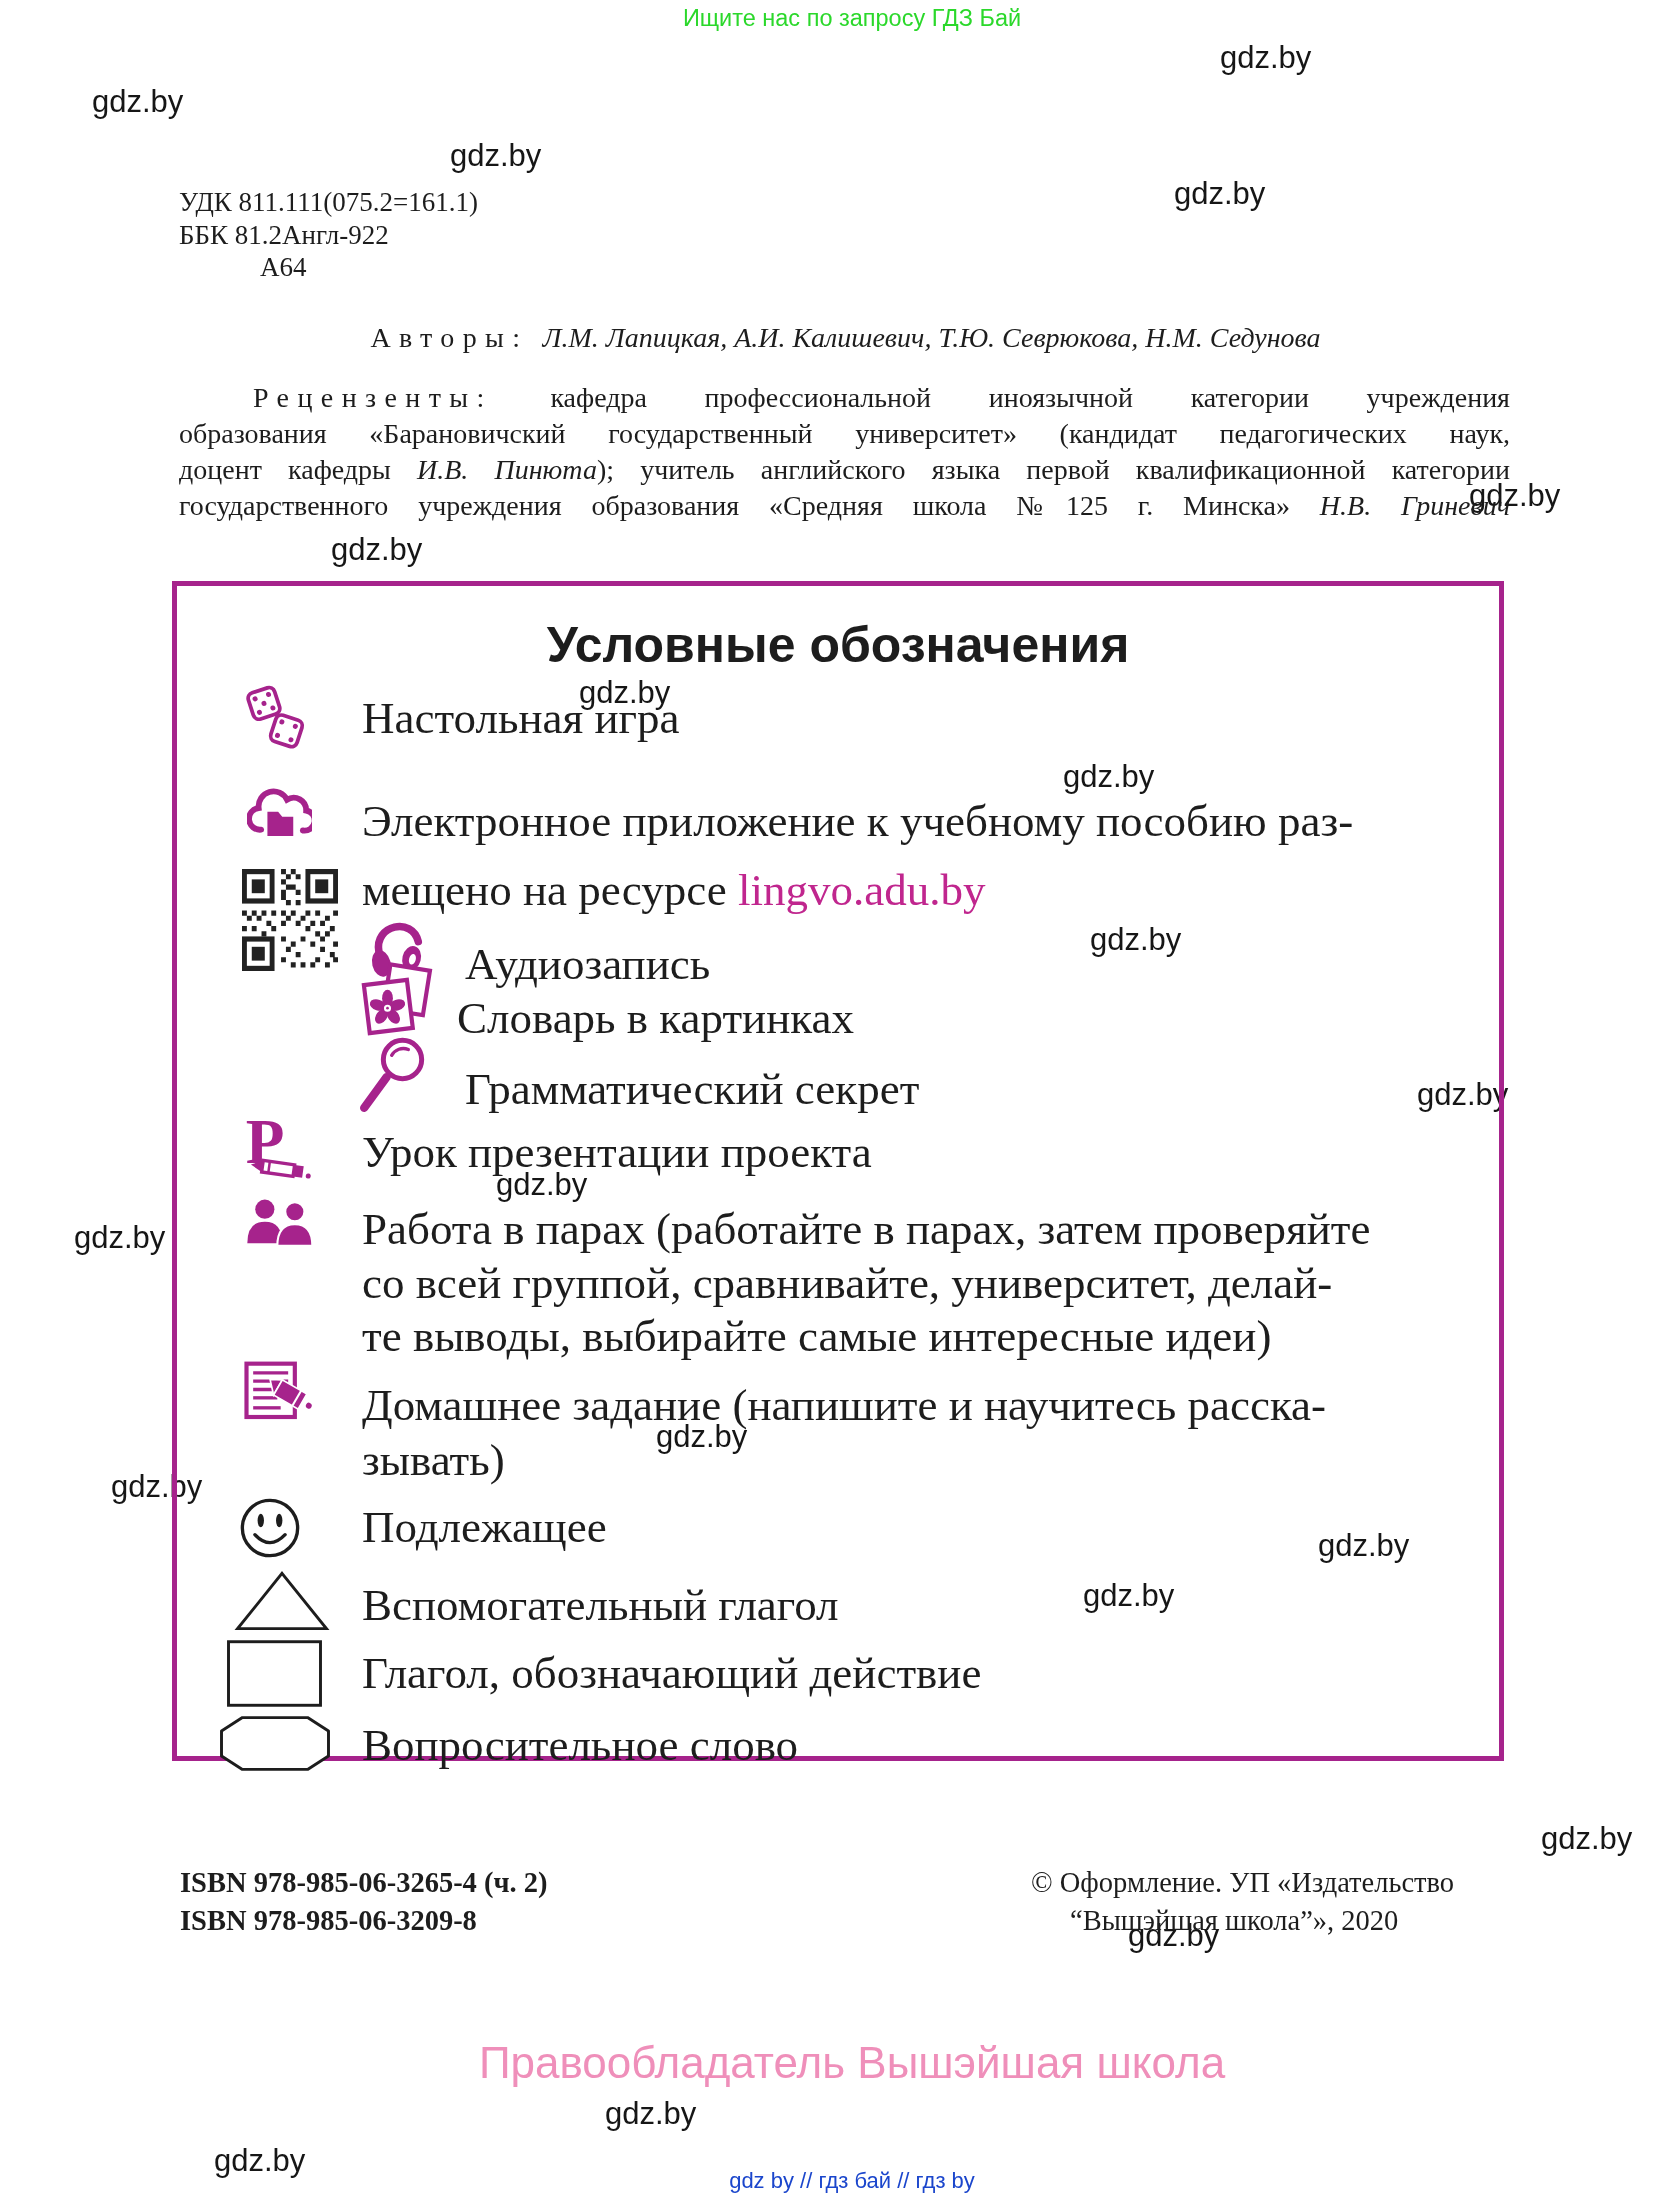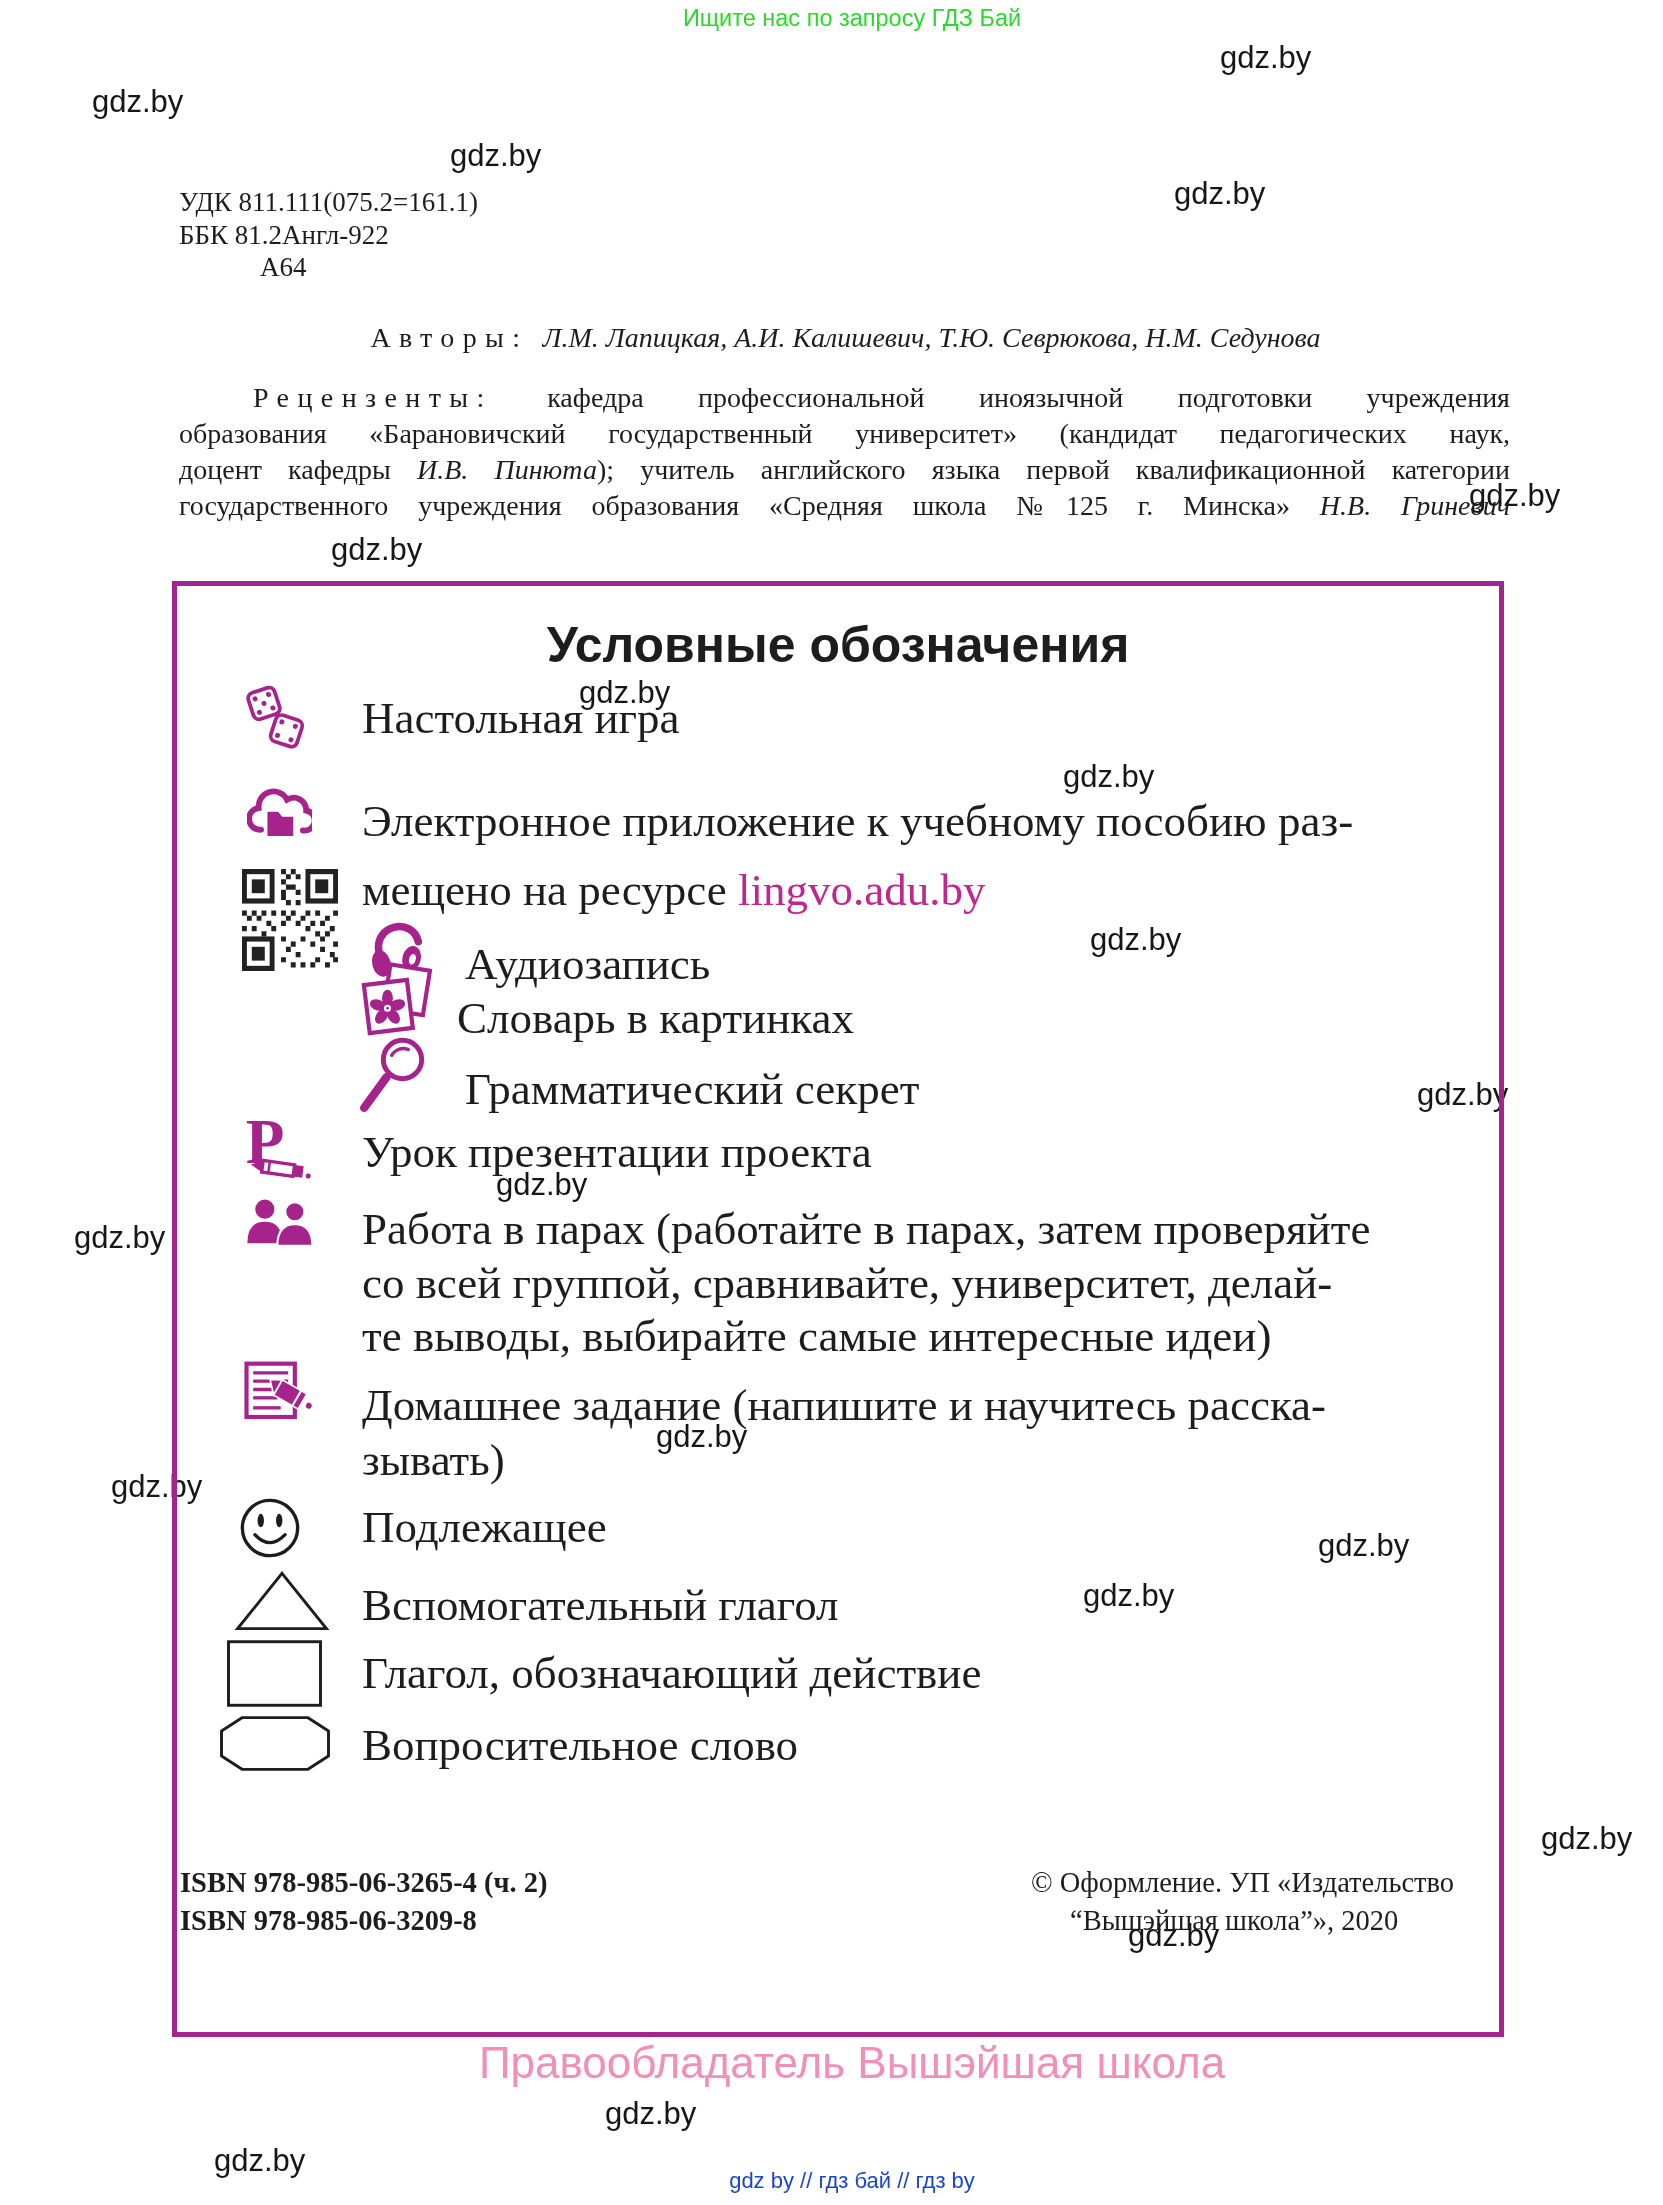--- a/index.html
+++ b/index.html
@@ -18,21 +18,21 @@
     left:0;top:5px;width:100%;text-align:center;font-size:23.5px;color:#2bd82b;
   }
   .biblio{font-size:27px;white-space:nowrap;}
   .authors-line{left:179px;top:322px;width:1333px;text-align:center;font-size:28px;white-space:nowrap;}
   .spaced{letter-spacing:0.30em;}
   .rev-line{
     left:179px;width:1331px;font-size:28px;
     text-align:justify;text-align-last:justify;white-space:nowrap;
   }
   .legend-box{
-    left:172px;top:581px;width:1332px;height:1456px;box-sizing:border-box;
+    left:172px;top:581px;width:1332px;height:1180px;box-sizing:border-box;
     border:5px solid #a6238c;background:transparent;
   }
   .legend-title{
     left:0;top:30px;width:100%;text-align:center;
     font-family:"Liberation Sans","DejaVu Sans",sans-serif;
     font-weight:bold;font-size:50px;color:#1d1d1d;
   }
   .item-text{font-size:45px;line-height:1.15;white-space:nowrap;color:#1d1d1d;}
   .lingvo{color:#c0268e;}
   .imprint{font-size:28.5px;white-space:nowrap;}
@@ -71,21 +71,21 @@
 <div class="abs biblio" style="left:179px;top:220px;">ББК 81.2Англ-922</div>
 <div class="abs biblio" style="left:260px;top:252px;">А64</div>
 
 <div class="abs authors-line">
   <span class="spaced">Авторы:</span>&nbsp;
   <i>Л.М. Лапицкая, А.И. Калишевич, Т.Ю. Севрюкова, Н.М. Седунова</i>
 </div>
 
 <div class="abs rev-line" style="top:382px;text-indent:74px;">
   <span class="spaced">Рецензенты:</span>
-  <span>кафедра профессиональной иноязычной подготовки учреждения</span>
+  <span>кафедра профессиональной иноязычной категории учреждения</span>
 </div>
 <div class="abs rev-line" style="top:418px;">образования «Барановичский государственный университет» (кандидат педагогических наук,</div>
 <div class="abs rev-line" style="top:454px;">
   <span>доцент кафедры </span><i>И.В. Пинюта</i><span>); учитель английского языка первой квалификационной категории</span>
 </div>
 <div class="abs rev-line" style="top:490px;">
   <span>государственного учреждения образования «Средняя школа №125 г. Минска» </span><i>Н.В. Гриневич</i>
 </div>
 
 <div class="abs legend-box">

